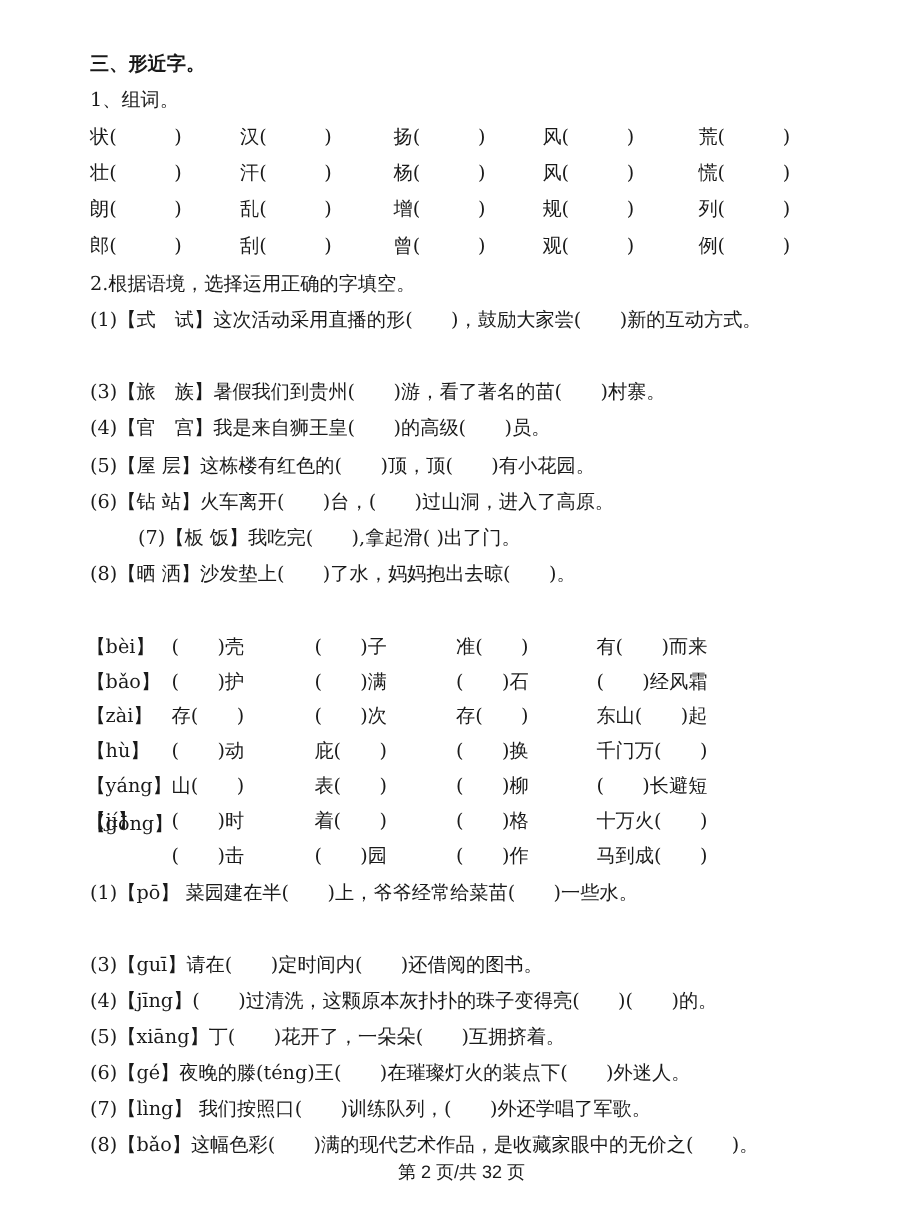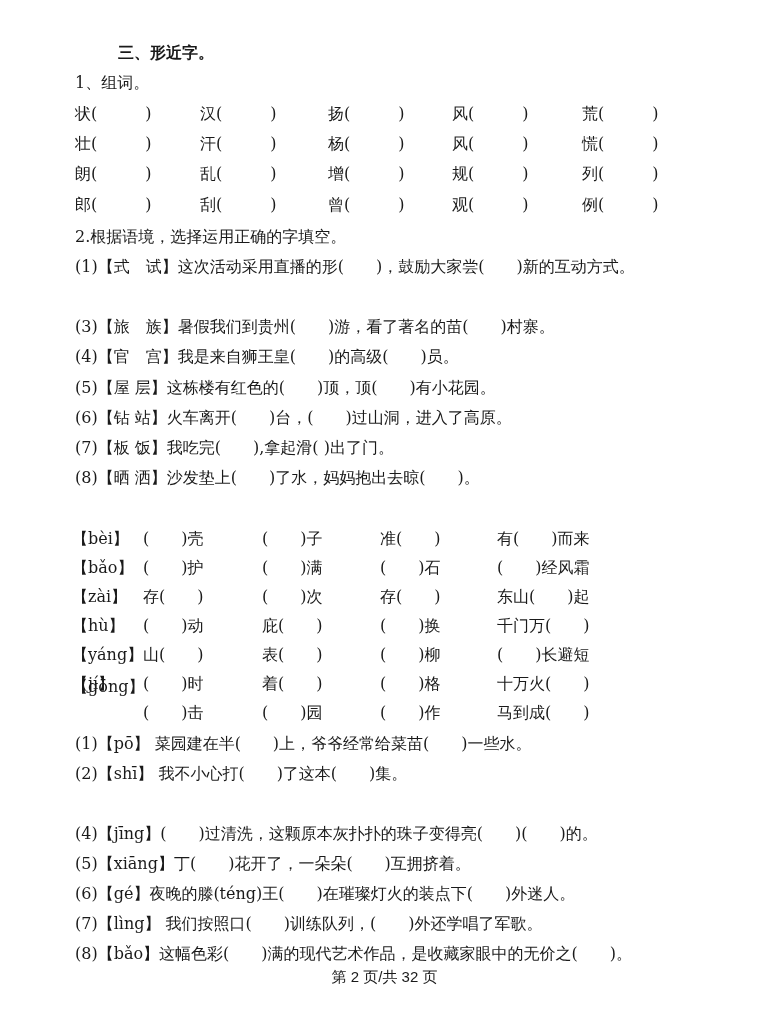--- a/index.html
+++ b/index.html
@@ -14,21 +14,21 @@
   .cell { position: absolute; font-size: 16px; line-height: 22px; white-space: pre; }
   .bracket-label { position: absolute; left: 72px; font-size: 16px; line-height: 22px; white-space: pre; }
   .footer { position: absolute; left: 0; width: 769px; text-align: center; top: 968px;
             font-size: 15px; font-family: "Liberation Sans", sans-serif; }
 </style>
 </head>
 <body>
 
 <div class="page">
 
-  <div class="line heading" style="top:42px;margin-left:43px;">三、形近字。</div>
+  <div class="line heading" style="top:42px;">三、形近字。</div>
   <div class="line" style="top:72px;">1、组词。</div>
 
   <div>
     <span class="cell" style="left:75px;top:103px;">状(　　　)</span>
     <span class="cell" style="left:200px;top:103px;">汉(　　　)</span>
     <span class="cell" style="left:328px;top:103px;">扬(　　　)</span>
     <span class="cell" style="left:452px;top:103px;">风(　　　)</span>
     <span class="cell" style="left:582px;top:103px;">荒(　　　)</span>
 
     <span class="cell" style="left:75px;top:133px;">壮(　　　)</span>
@@ -49,21 +49,21 @@
     <span class="cell" style="left:452px;top:194px;">观(　　　)</span>
     <span class="cell" style="left:582px;top:194px;">例(　　　)</span>
   </div>
 
   <div class="line" style="top:226px;">2.根据语境，选择运用正确的字填空。</div>
   <div class="line" style="top:256px;">(1)【式　试】这次活动采用直播的形(　　)，鼓励大家尝(　　)新的互动方式。</div>
   <div class="line" style="top:316px;">(3)【旅　族】暑假我们到贵州(　　)游，看了著名的苗(　　)村寨。</div>
   <div class="line" style="top:346px;">(4)【官　宫】我是来自狮王皇(　　)的高级(　　)员。</div>
   <div class="line" style="top:377px;">(5)【屋 层】这栋楼有红色的(　　)顶，顶(　　)有小花园。</div>
   <div class="line" style="top:407px;">(6)【钻 站】火车离开(　　)台，(　　)过山洞，进入了高原。</div>
-  <div class="line" style="top:437px;">(7)【板 饭】我吃完(　　),拿起滑( )出了门。</div>
+  <div class="line" style="top:437px;margin-left:40px;">(7)【板 饭】我吃完(　　),拿起滑( )出了门。</div>
   <div class="line" style="top:467px;">(8)【晒 洒】沙发垫上(　　)了水，妈妈抱出去晾(　　)。</div>
 
 
   <div>
     <span class="bracket-label" style="top:528px;">【bèi】</span>
     <span class="cell" style="left:143px;top:528px;">(　　)壳</span>
     <span class="cell" style="left:262px;top:528px;">(　　)子</span>
     <span class="cell" style="left:380px;top:528px;">准(　　)</span>
     <span class="cell" style="left:497px;top:528px;">有(　　)而来</span>
 
@@ -98,21 +98,21 @@
     <span class="cell" style="left:497px;top:673px;">十万火(　　)</span>
 
     <span class="bracket-label" style="top:676px;">【gōng】</span>
     <span class="cell" style="left:143px;top:702px;">(　　)击</span>
     <span class="cell" style="left:262px;top:702px;">(　　)园</span>
     <span class="cell" style="left:380px;top:702px;">(　　)作</span>
     <span class="cell" style="left:497px;top:702px;">马到成(　　)</span>
   </div>
 
   <div class="line" style="top:733px;">(1)【pō】 菜园建在半(　　)上，爷爷经常给菜苗(　　)一些水。</div>
-  <div class="line" style="top:763px;">(2)【shī】 我不小心打(　　)了这本(　　)集。</div>
+  <div class="line" style="top:793px;">(3)【guī】请在(　　)定时间内(　　)还借阅的图书。</div>
   <div class="line" style="top:823px;">(4)【jīng】(　　)过清洗，这颗原本灰扑扑的珠子变得亮(　　)(　　)的。</div>
   <div class="line" style="top:853px;">(5)【xiāng】丁(　　)花开了，一朵朵(　　)互拥挤着。</div>
   <div class="line" style="top:883px;">(6)【gé】夜晚的滕(téng)王(　　)在璀璨灯火的装点下(　　)外迷人。</div>
   <div class="line" style="top:913px;">(7)【lìng】 我们按照口(　　)训练队列，(　　)外还学唱了军歌。</div>
   <div class="line" style="top:943px;">(8)【bǎo】这幅色彩(　　)满的现代艺术作品，是收藏家眼中的无价之(　　)。</div>
 
   <div class="footer">第 2 页/共 32 页</div>
 </div>
 
 </body></html>

